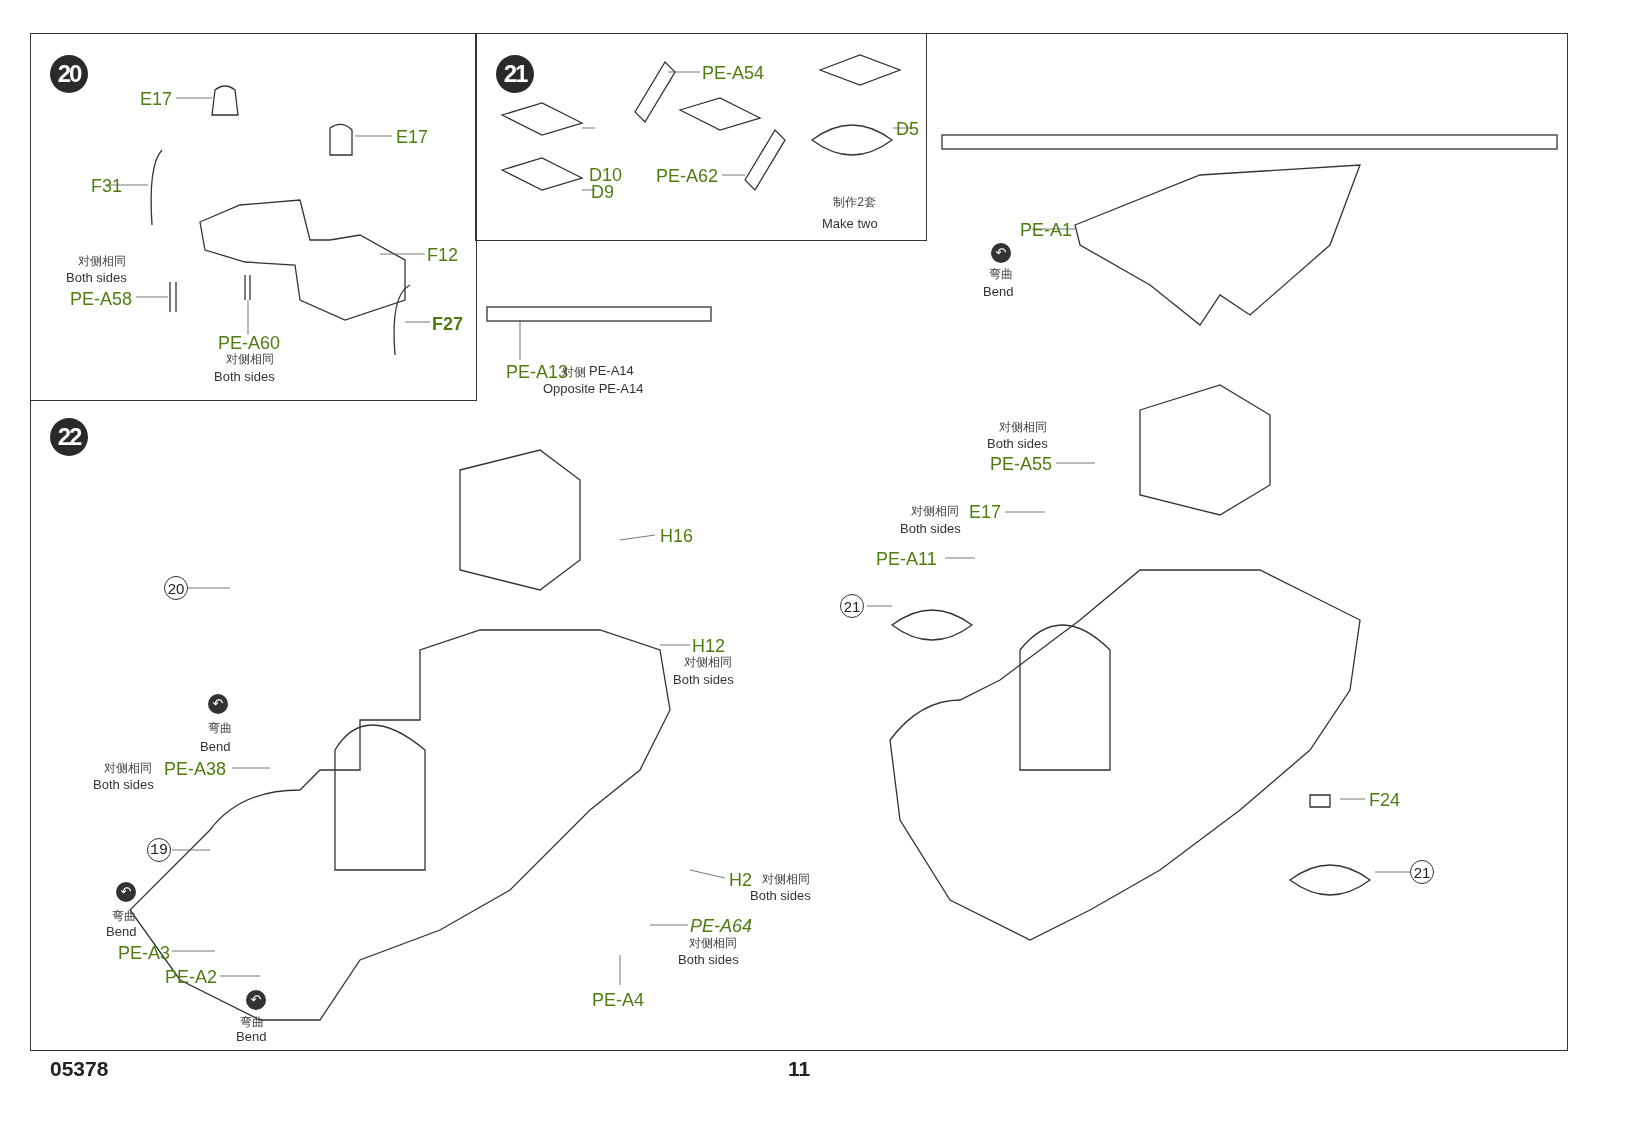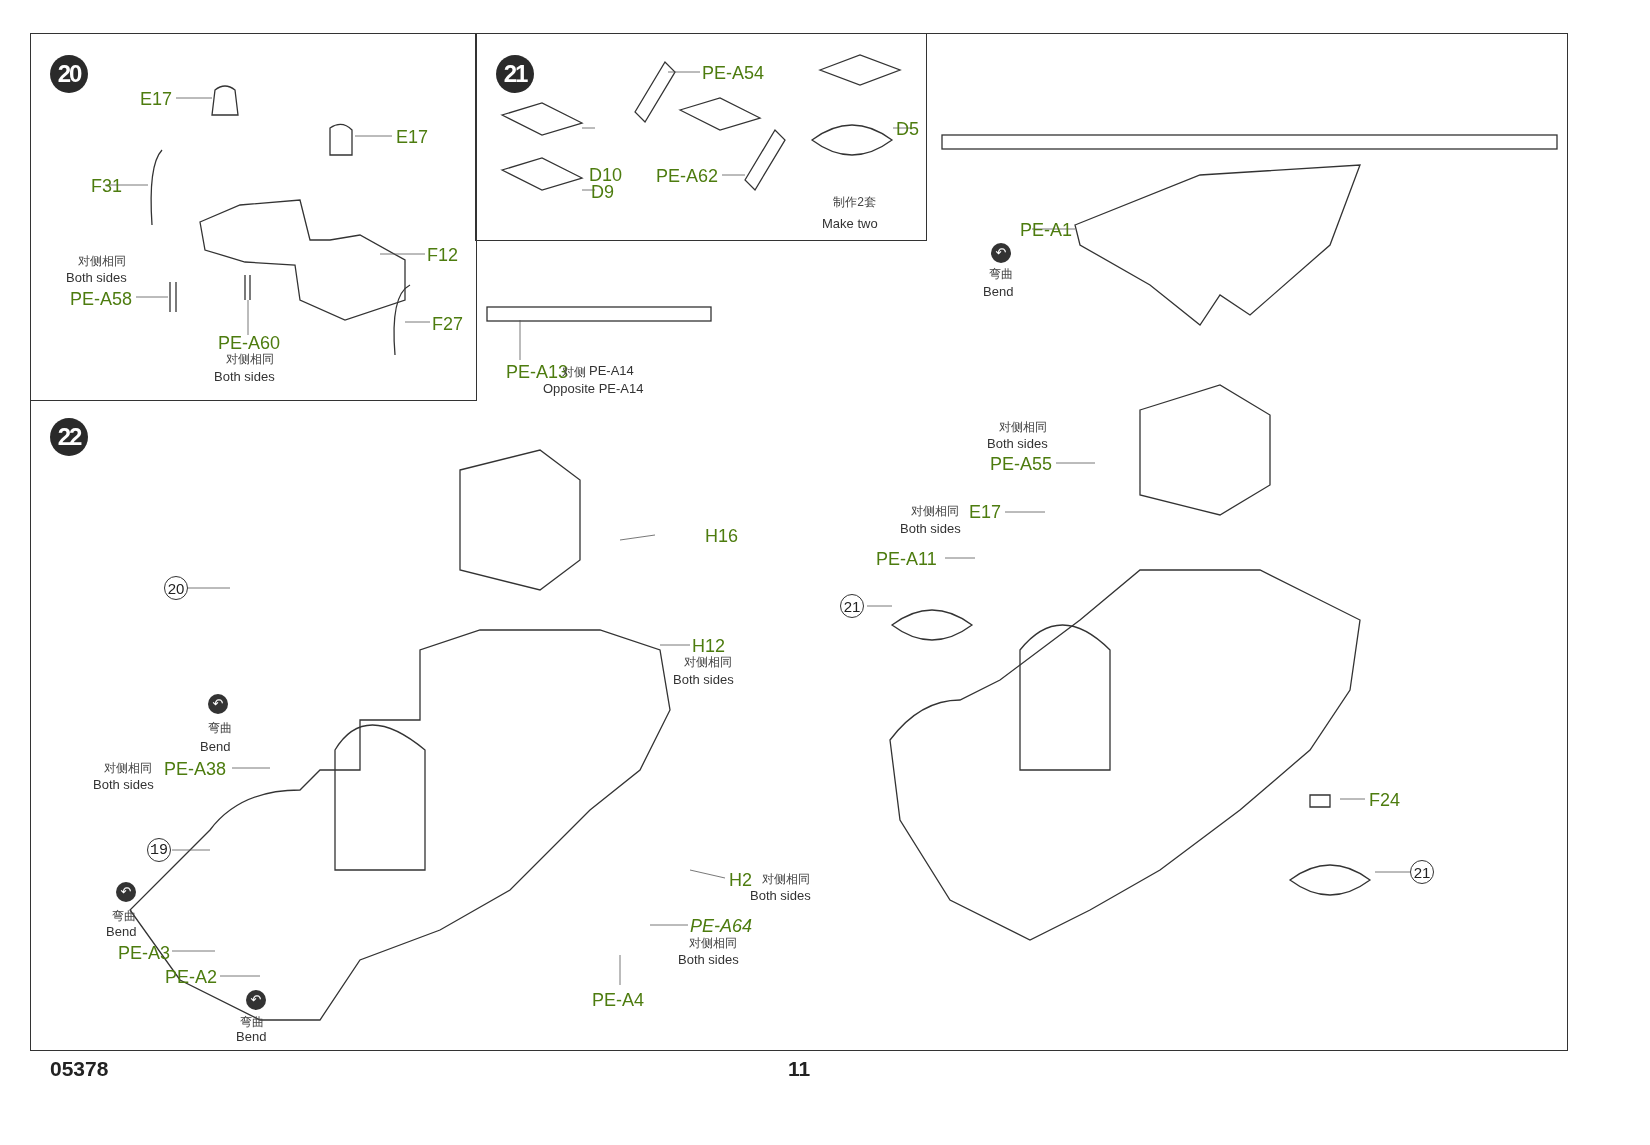--- a/index.html
+++ b/index.html
@@ -88,21 +88,21 @@
     <line x1="172" y1="951" x2="215" y2="951"></line>
     <line x1="220" y1="976" x2="260" y2="976"></line>
   </g>
 </svg>
 
 <div class="step" style="left:50px;top:55px;">20</div>
 <div class="lbl" style="left:140px;top:90px;">E17</div>
 <div class="lbl" style="left:396px;top:128px;">E17</div>
 <div class="lbl" style="left:64px;top:177px;margin-left:27px;">F31</div>
 <div class="lbl" style="left:427px;top:246px;">F12</div>
-<div class="lbl" style="left:432px;top:315px;">F27</div>
+<div class="lbl" style="left:432px;top:315px;font-weight:bold;">F27</div>
 <div class="cn" style="left:78px;top:255px;">对侧相同</div>
 <div class="sub" style="left:66px;top:271px;">Both sides</div>
 <div class="lbl" style="left:70px;top:290px;">PE-A58</div>
 <div class="lbl" style="left:218px;top:334px;">PE-A60</div>
 <div class="cn" style="left:226px;top:353px;">对侧相同</div>
 <div class="sub" style="left:214px;top:370px;">Both sides</div>
 
 <div class="step" style="left:496px;top:55px;">21</div>
 <div class="lbl" style="left:589px;top:122px;margin-top:44px;">D10</div>
 <div class="lbl" style="left:591px;top:183px;">D9</div>
@@ -110,21 +110,21 @@
 <div class="lbl" style="left:656px;top:167px;">PE-A62</div>
 <div class="lbl" style="left:896px;top:120px;">D5</div>
 <div class="cn" style="left:833px;top:197px;font-family:Liberation Mono, monospace;">制作2套</div>
 <div class="sub" style="left:822px;top:217px;">Make two</div>
 
 <div class="step" style="left:50px;top:418px;">22</div>
 <div class="lbl" style="left:482px;top:363px;margin-left:24px;">PE-A13</div>
 <div class="cn" style="left:562px;top:366px;">对侧</div>
 <div class="sub" style="left:589px;top:364px;">PE-A14</div>
 <div class="sub" style="left:543px;top:382px;">Opposite PE-A14</div>
-<div class="lbl" style="left:660px;top:527px;margin-left:45px;">H16</div>
+<div class="lbl" style="left:660px;top:527px;">H16</div>
 <div class="lbl" style="left:692px;top:637px;">H12</div>
 <div class="cn" style="left:684px;top:656px;">对侧相同</div>
 <div class="sub" style="left:673px;top:673px;">Both sides</div>
 <div class="ref" style="left:164px;top:576px;">20</div>
 <div class="ref" style="left:147px;top:838px;font-family:Liberation Mono, monospace;">19</div>
 <div class="bend" style="left:208px;top:694px;">↶</div>
 <div class="cn" style="left:208px;top:722px;">弯曲</div>
 <div class="sub" style="left:200px;top:740px;">Bend</div>
 <div class="cn" style="left:104px;top:762px;">对侧相同</div>
 <div class="lbl" style="left:164px;top:760px;">PE-A38</div>

